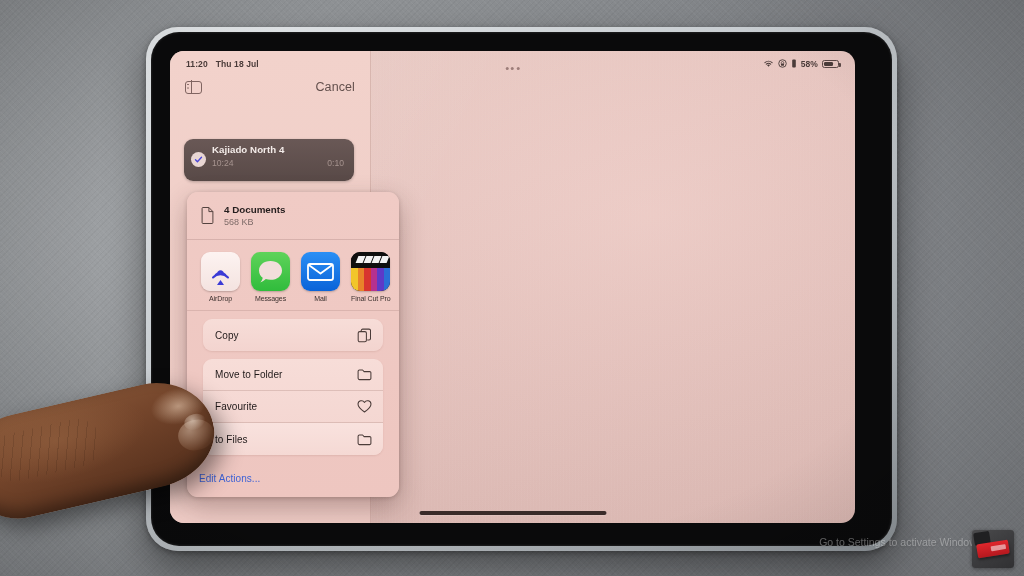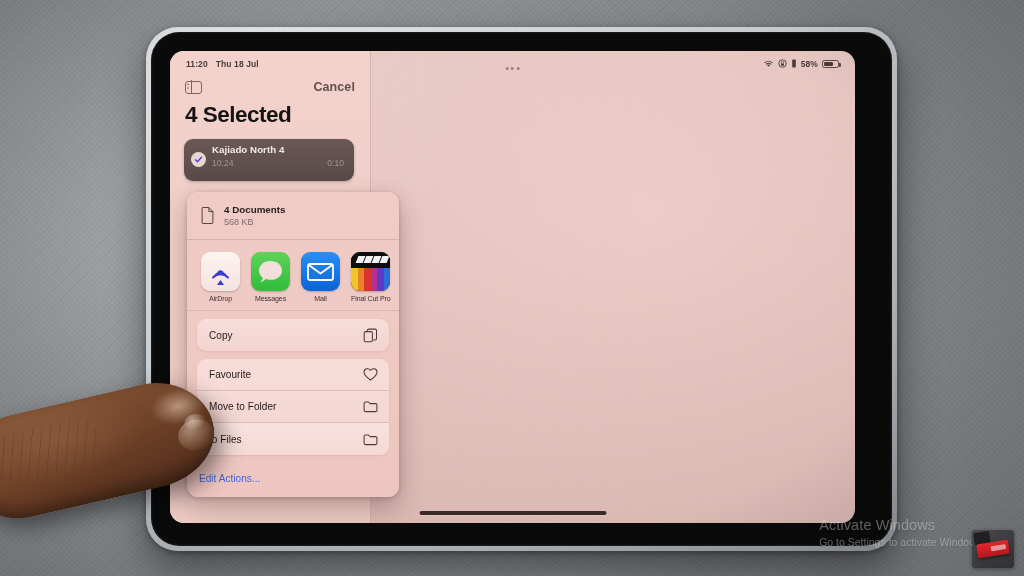--- a/index.html
+++ b/index.html
@@ -96,21 +96,21 @@
     position:relative; display:block;
   }
   #sidebar-toggle::before{
     content:""; position:absolute; left:4.6px; top:-1.4px; bottom:-1.4px; width:1.4px; background:#806561;
   }
   #sidebar-toggle::after{
     content:""; position:absolute; left:1.2px; top:2.1px; width:1.7px; height:1.7px;
     background:#806561; border-radius:50%;
     box-shadow:0 3.4px 0 #806561;
   }
-  #cancel-btn{ font-size:12.5px; color:#63504d; letter-spacing:.1px; cursor:pointer;font-weight:bold; }
+  #cancel-btn{ font-size:12.5px; color:#63504d; letter-spacing:.1px; cursor:pointer; }
 
   #page-title{
     position:absolute; top:51px; left:15px;
     font-size:22.5px; font-weight:700; color:#161314; letter-spacing:-.5px;
   }
 
   
   #rec-row{
     position:absolute; top:88px; left:14px; width:170px; height:42px;
     border-radius:9px;
@@ -174,21 +174,21 @@
   .tile-mail{ background:linear-gradient(180deg,#2a8ff5,#0a63d8); }
   .tile-fcp{ background:#111; }
   .fcp-stripes{ position:absolute; left:0; right:0; bottom:0; height:58%; display:flex; }
   .fcp-stripes i{ flex:1; }
   .fcp-top{ position:absolute; left:0; right:0; top:0; height:42%; background:#0e0e0e; }
   .fcp-top b{ position:absolute; top:22%; width:7px; height:7px; background:#f3f3f3;
     transform:skewX(-22deg); display:block; }
 
   
   .group{
-    margin:8px 10px; border-radius:9px; overflow:hidden;
+    margin:8px 16px; border-radius:9px; overflow:hidden;
     background:linear-gradient(180deg,#f7ddd8,#f3d4cf);
     box-shadow:0 1px 2px rgba(120,70,65,.13);
   }
   .row{
     display:flex; align-items:center; justify-content:space-between;
     padding:0 11px 0 12px; height:32px;
     border-bottom:1px solid rgba(165,125,120,.3);
     cursor:pointer;
   }
   .row:last-child{ border-bottom:none; }
@@ -308,21 +308,20 @@
           <span></span>
       </div>
 
       <div id="leftpane">
 
         <div id="navbar">
           <span id="sidebar-toggle"></span>
           <span id="cancel-btn">Cancel</span>
         </div>
 
-        <div id="page-title">4 Selected</div>
 
         <div id="rec-row">
           <span id="rec-check">
             <svg viewBox="0 0 12 12">
                 <path d="M2 6.3 L4.6 8.9 L10 3" stroke="#4a45d6" stroke-width="1.8" fill="none" stroke-linecap="round" stroke-linejoin="round"></path>
               </svg>
           </span>
           <div id="rec-title">Kajiado North 4</div>
           <div id="rec-meta">
             <span>10:24</span>
@@ -425,32 +424,32 @@
               <svg viewBox="0 0 15 15">
                   <rect x="1.2" y="3.6" width="8.2" height="10.2" rx="1.5" stroke="#4b3c39" stroke-width="1.05" fill="none"></rect>
                   <path d="M4.2 3.4 V2.6 A1.5 1.5 0 0 1 5.7 1.1 H12 A1.5 1.5 0 0 1 13.5 2.6 V10.4 A1.5 1.5 0 0 1 12 11.9 H10.2" stroke="#4b3c39" stroke-width="1.05" fill="none"></path>
                 </svg>
             </span>
           </div>
         </div>
 
         <div class="group">
           <div class="row">
+            <span class="txt">Move to Folder</span>
+            <span class="rowic">
+              <svg viewBox="0 0 15 15">
+                  <path d="M1.1 4.3 A1.3 1.3 0 0 1 2.4 3 H5.6 L7.1 4.6 H12.6 A1.3 1.3 0 0 1 13.9 5.9 V11.3 A1.3 1.3 0 0 1 12.6 12.6 H2.4 A1.3 1.3 0 0 1 1.1 11.3 Z" stroke="#4b3c39" stroke-width="1.05" fill="none" stroke-linejoin="round"></path>
+                </svg>
+            </span>
+          </div>
+          <div class="row">
             <span class="txt">Favourite</span>
             <span class="rowic">
               <svg viewBox="0 0 15 15">
                   <path d="M7.5 13 C2 9.4 1 7 1 5.1 A3.5 3.5 0 0 1 7.5 3.4 A3.5 3.5 0 0 1 14 5.1 C14 7 13 9.4 7.5 13 Z" stroke="#4b3c39" stroke-width="1.05" fill="none" stroke-linejoin="round"></path>
-                </svg>
-            </span>
-          </div>
-          <div class="row">
-            <span class="txt">Move to Folder</span>
-            <span class="rowic">
-              <svg viewBox="0 0 15 15">
-                  <path d="M1.1 4.3 A1.3 1.3 0 0 1 2.4 3 H5.6 L7.1 4.6 H12.6 A1.3 1.3 0 0 1 13.9 5.9 V11.3 A1.3 1.3 0 0 1 12.6 12.6 H2.4 A1.3 1.3 0 0 1 1.1 11.3 Z" stroke="#4b3c39" stroke-width="1.05" fill="none" stroke-linejoin="round"></path>
                 </svg>
             </span>
           </div>
           <div class="row hl">
             <span class="txt">to Files</span>
             <span class="rowic">
               <svg viewBox="0 0 15 15">
                   <path d="M1.1 4.3 A1.3 1.3 0 0 1 2.4 3 H5.6 L7.1 4.6 H12.6 A1.3 1.3 0 0 1 13.9 5.9 V11.3 A1.3 1.3 0 0 1 12.6 12.6 H2.4 A1.3 1.3 0 0 1 1.1 11.3 Z" stroke="#4b3c39" stroke-width="1.05" fill="none" stroke-linejoin="round"></path>
                 </svg>
             </span>
@@ -470,20 +469,19 @@
 
 <div id="finger">
 
   <div class="shape"></div>
   <div class="knuckle"></div>
   <div class="nail"></div>
   <div class="tip-hi"></div>
 </div>
 
 <div id="activate-windows">
-  <div id="aw-title">Activate Windows</div>
   <div id="aw-sub">Go to Settings to activate Windows</div>
 </div>
 
 <div id="logo-badge">
   <div class="dark"></div>
   <div class="key"></div>
 </div>
 
 </body></html>

